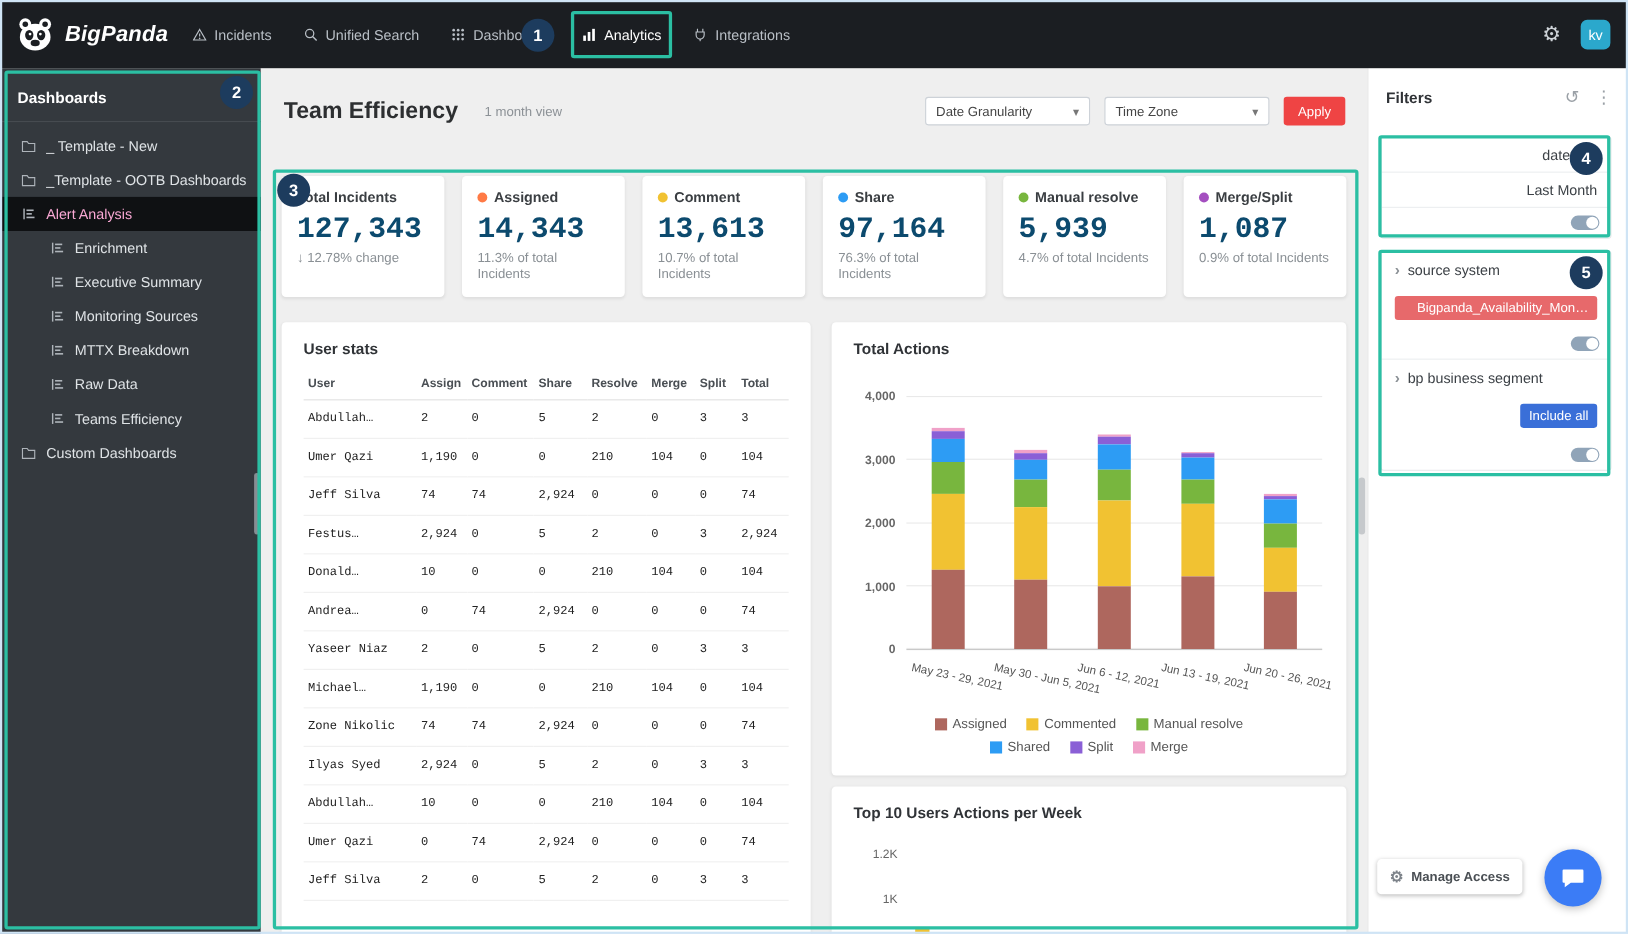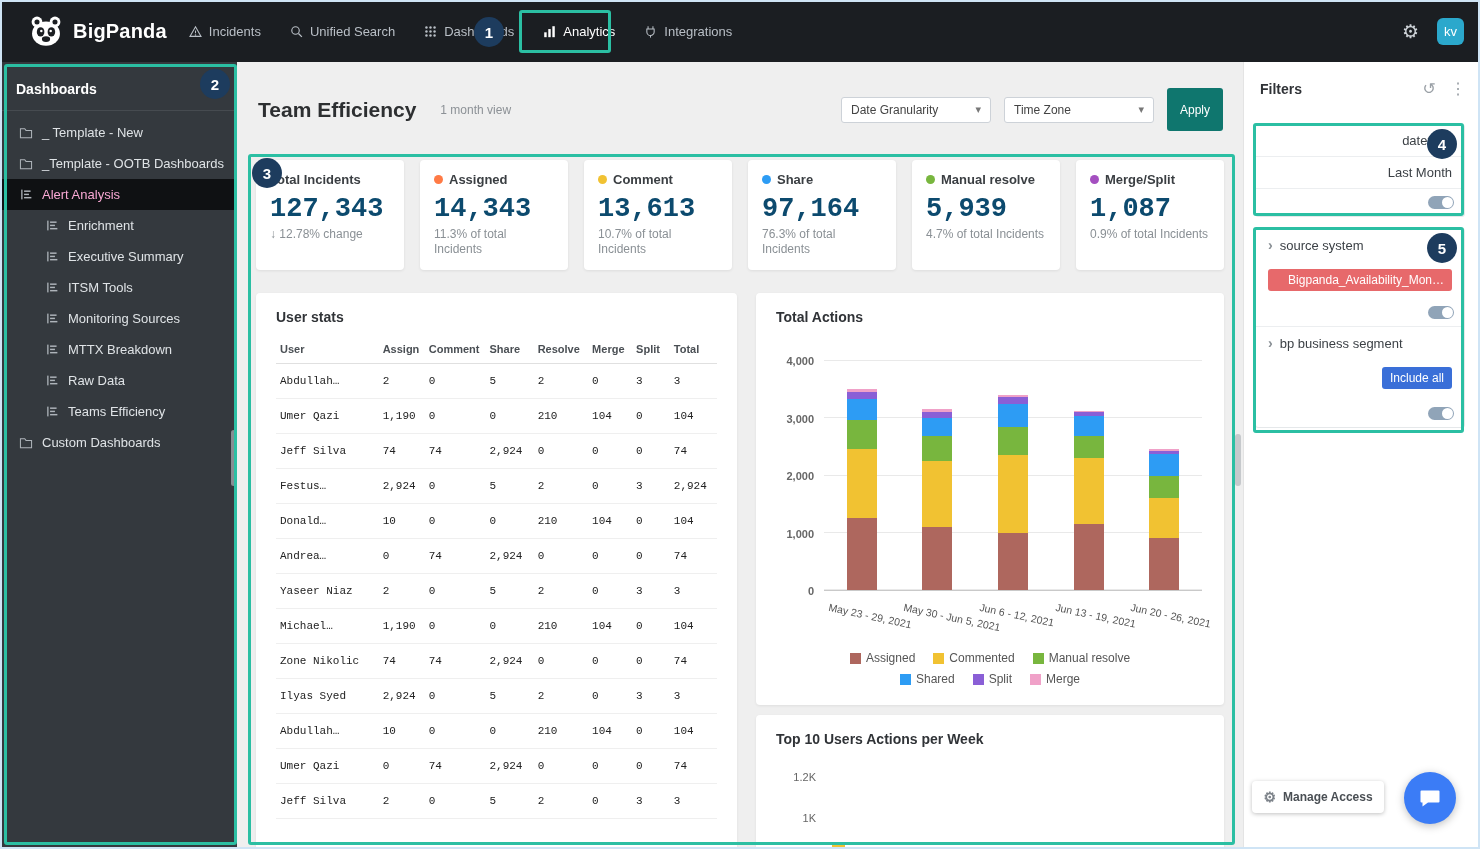--- a/index.html
+++ b/index.html
@@ -2,21 +2,21 @@
 <html><head>
 <meta charset="utf-8">
 <style>
   * { margin:0; padding:0; box-sizing:border-box; }
   html,body { width:1480px; height:849px; }
   body { font-family:"Liberation Sans",sans-serif; background:#ffffff; position:relative; overflow:hidden; }
   .frame { position:absolute; inset:0; border:2px solid #cfe4f5; z-index:60; pointer-events:none; }
 
   
   .topnav { position:absolute; left:0; top:0; width:1480px; height:62px; background:#1b1e22; display:flex; align-items:center; z-index:5; }
-  .brand { display:flex; align-items:center; padding-left:28px; cursor:pointer; }
+  .brand { display:flex; align-items:center; padding-left:14px; cursor:pointer;font-style:italic; }
   .logo { width:36px; height:36px; margin-right:9px; display:flex; align-items:center; }
   .brand-text { color:#fff; font-size:20px; font-weight:bold; letter-spacing:.2px; }
   .nav-items { display:flex; align-items:center; gap:29px; margin-left:22px; }
   .nav-item { display:flex; align-items:center; gap:7px; color:#b9bfc6; font-size:13px; cursor:pointer; }
   .nav-item.active { color:#ffffff; }
   .nav-icon { display:flex; align-items:center; }
   .topnav-right { margin-left:auto; display:flex; align-items:center; gap:18px; padding-right:16px; }
   .gear { color:#ced3d8; font-size:19px; cursor:pointer; }
   .avatar { width:27px; height:27px; border-radius:6px; background:#2ba8cc; color:#fff; font-size:13px; display:flex; align-items:center; justify-content:center; cursor:pointer; }
 
@@ -31,21 +31,21 @@
   .side-scrollbar { position:absolute; right:1px; top:368px; width:5px; height:56px; background:#878d93; border-radius:2.5px; }
 
   
   .main { position:absolute; left:237px; top:62px; width:1006px; height:787px; background:#efefef; overflow:hidden; }
   .main-header { display:flex; align-items:center; padding:26px 20px 0 21px; }
   .page-title { font-size:21px; font-weight:bold; color:#2d2f31; }
   .subtitle { font-size:12px; color:#8c9196; margin-left:24px; }
   .controls { margin-left:auto; display:flex; align-items:center; gap:13px; }
   .select { width:150px; height:26px; background:#fff; border:1px solid #cdd2d8; border-radius:3px; display:flex; align-items:center; justify-content:space-between; padding:0 9px; font-size:12px; color:#444; cursor:pointer; }
   .select .chev { color:#777; font-size:11px; }
-  .apply { width:56px; height:43px; background:#0f766e; border:none; border-radius:3px; color:#fff; font-size:12px; font-family:inherit; cursor:pointer; }
+  .apply { width:56px; height:26px; background:#ef4444; border:none; border-radius:3px; color:#fff; font-size:12px; font-family:inherit; cursor:pointer; }
 
   .kpi-row { position:absolute; left:19px; right:19px; top:98px; display:flex; gap:16px; }
   .kpi-card { flex:1; height:110px; background:#fff; border-radius:4px; box-shadow:0 1px 3px rgba(0,0,0,.08); padding:12px 14px; }
   .kpi-title { display:flex; align-items:center; gap:6px; font-size:13px; font-weight:bold; color:#3a3e42; white-space:nowrap; }
   .kpi-dot { width:9px; height:9px; border-radius:50%; flex:0 0 auto; }
   .kpi-value { font-family:"Liberation Mono",monospace; font-weight:bold; font-size:27px; color:#0c4a6e; margin-top:7px; }
   .kpi-sub { font-size:12px; color:#8a9095; margin-top:3px; line-height:1.25; }
 
   .panel { position:absolute; background:#fff; border-radius:4px; box-shadow:0 1px 3px rgba(0,0,0,.07); }
   .panel h2 { font-size:14px; font-weight:bold; color:#303337; padding:16px 20px 0; }
@@ -235,31 +235,20 @@
       <div class="side-item indent">
         <span class="s-icon">
           <svg width="13" height="13" viewBox="0 0 16 16" fill="currentColor">
             <rect x="1.5" y="2" width="1.6" height="12"></rect>
             <rect x="5" y="3" width="8" height="1.8"></rect>
             <rect x="5" y="7" width="6" height="1.8"></rect>
             <rect x="5" y="11" width="9" height="1.8"></rect>
           </svg>
         </span>
         <span>Executive Summary</span>
-      </div>
-      <div class="side-item indent">
-        <span class="s-icon">
-          <svg width="13" height="13" viewBox="0 0 16 16" fill="currentColor">
-            <rect x="1.5" y="2" width="1.6" height="12"></rect>
-            <rect x="5" y="3" width="8" height="1.8"></rect>
-            <rect x="5" y="7" width="6" height="1.8"></rect>
-            <rect x="5" y="11" width="9" height="1.8"></rect>
-          </svg>
-        </span>
-        <span>ITSM Tools</span>
       </div>
       <div class="side-item indent">
         <span class="s-icon">
           <svg width="13" height="13" viewBox="0 0 16 16" fill="currentColor">
             <rect x="1.5" y="2" width="1.6" height="12"></rect>
             <rect x="5" y="3" width="8" height="1.8"></rect>
             <rect x="5" y="7" width="6" height="1.8"></rect>
             <rect x="5" y="11" width="9" height="1.8"></rect>
           </svg>
         </span>

